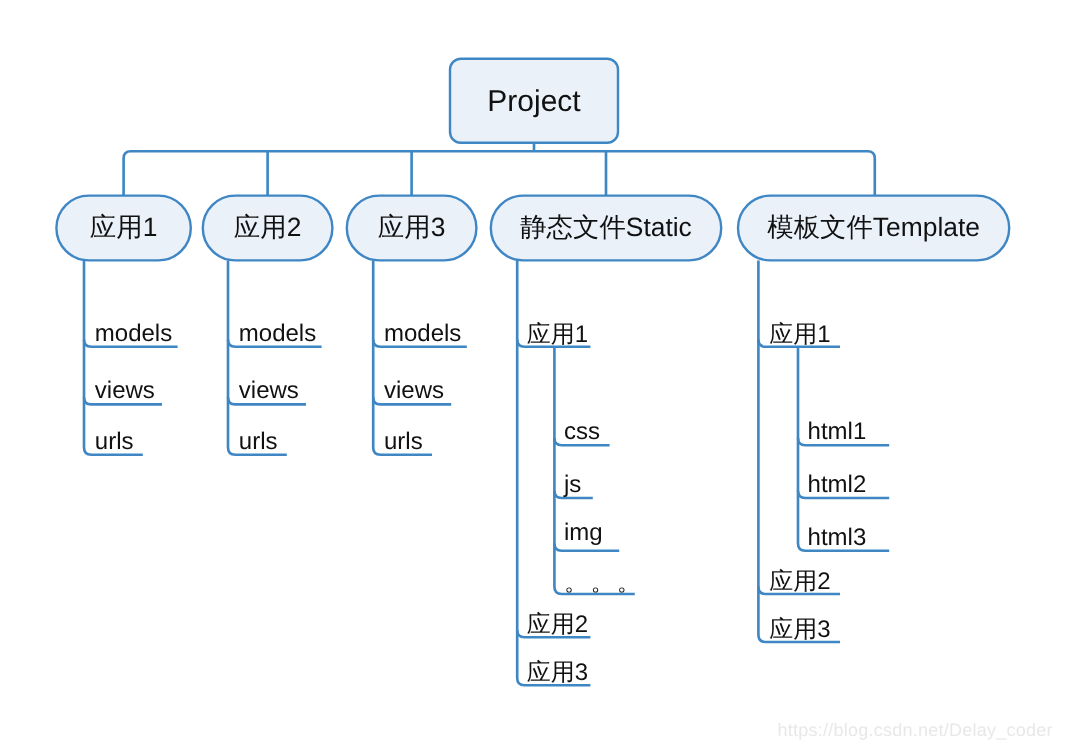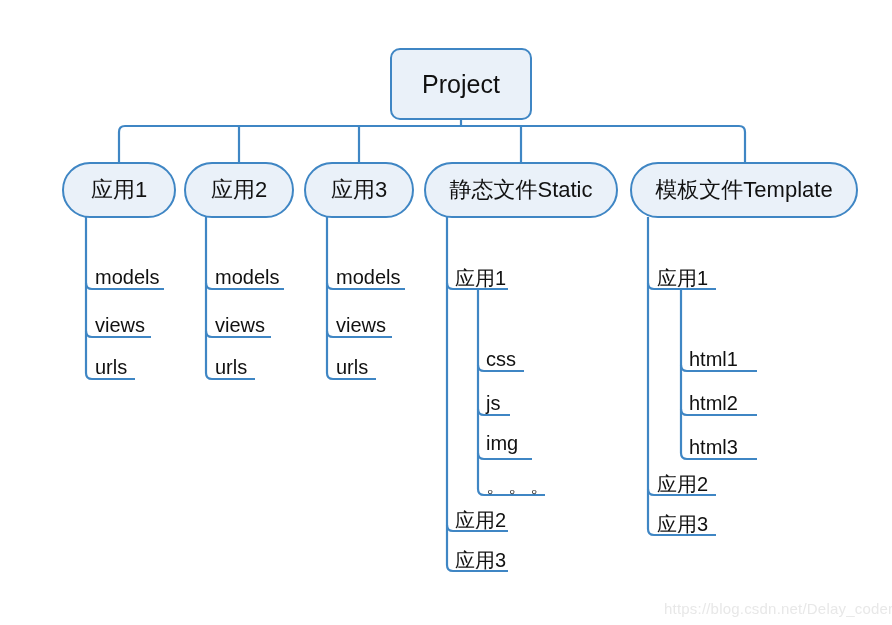--- a/index.html
+++ b/index.html
@@ -9,21 +9,21 @@
   }
   body {
     width: 892px;
     height: 625px;
     position: relative;
     overflow: hidden;
     font-family: "Liberation Sans", "DejaVu Sans", sans-serif;
   }
   #diagram-root {
     position: absolute;
-    left: 16px;
+    left: 0;
     top: 0;
     width: 743px;
     height: 625px;
   }
   svg.diagram {
     display: block;
     width: 892px;
     height: 625px;
   }
   .node-box-shape {

